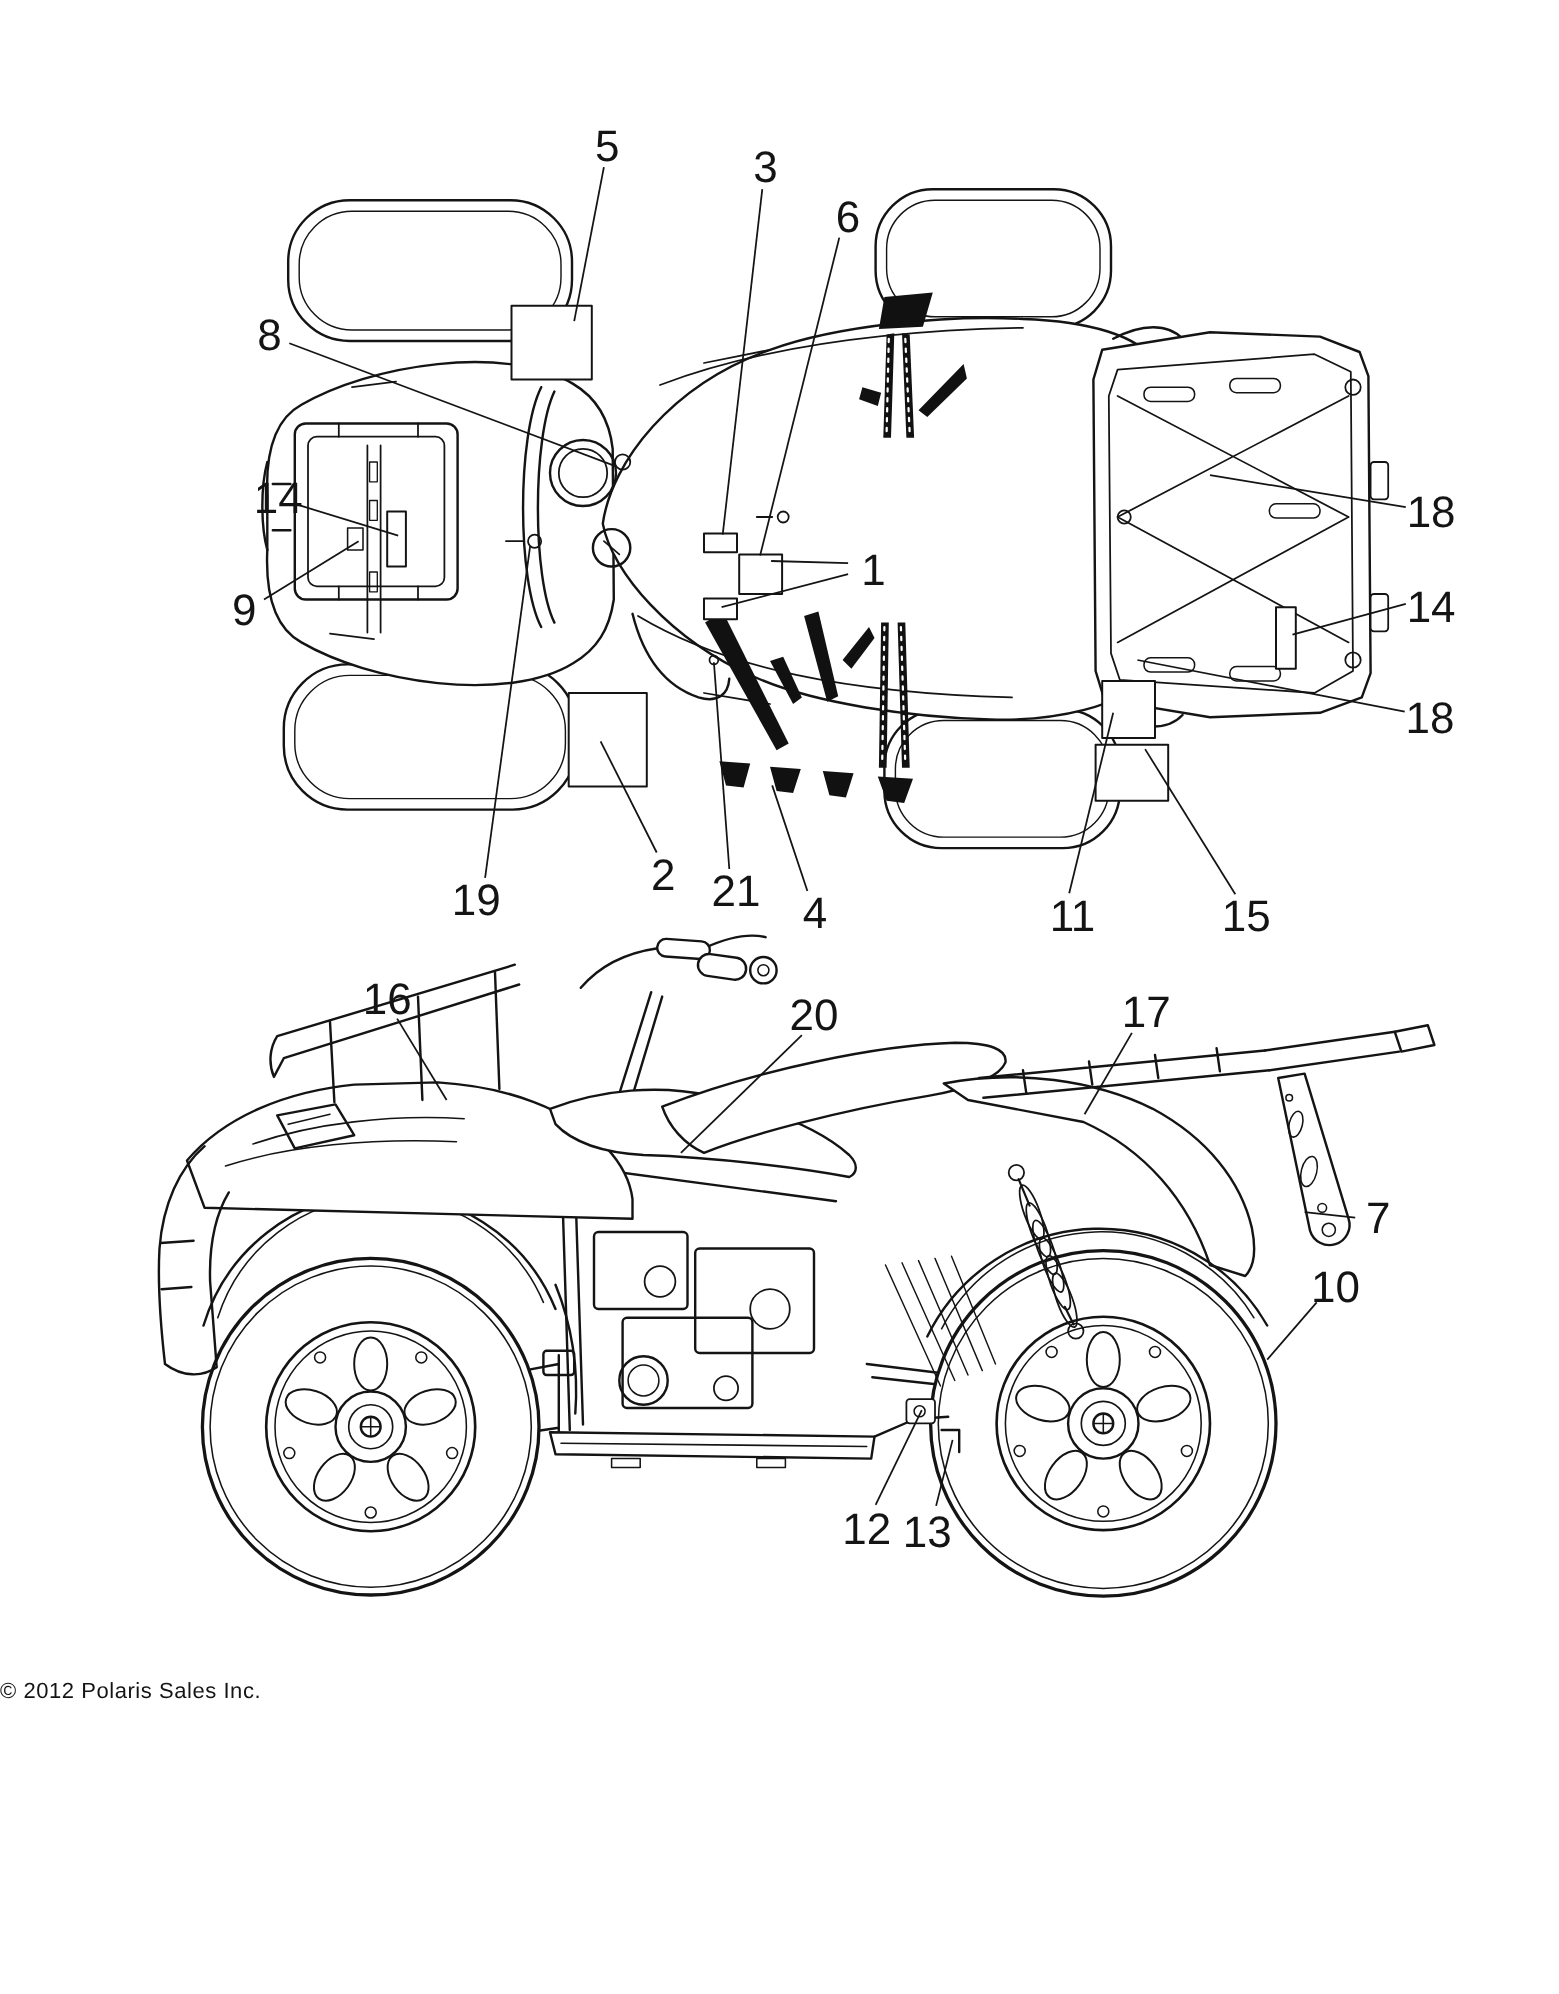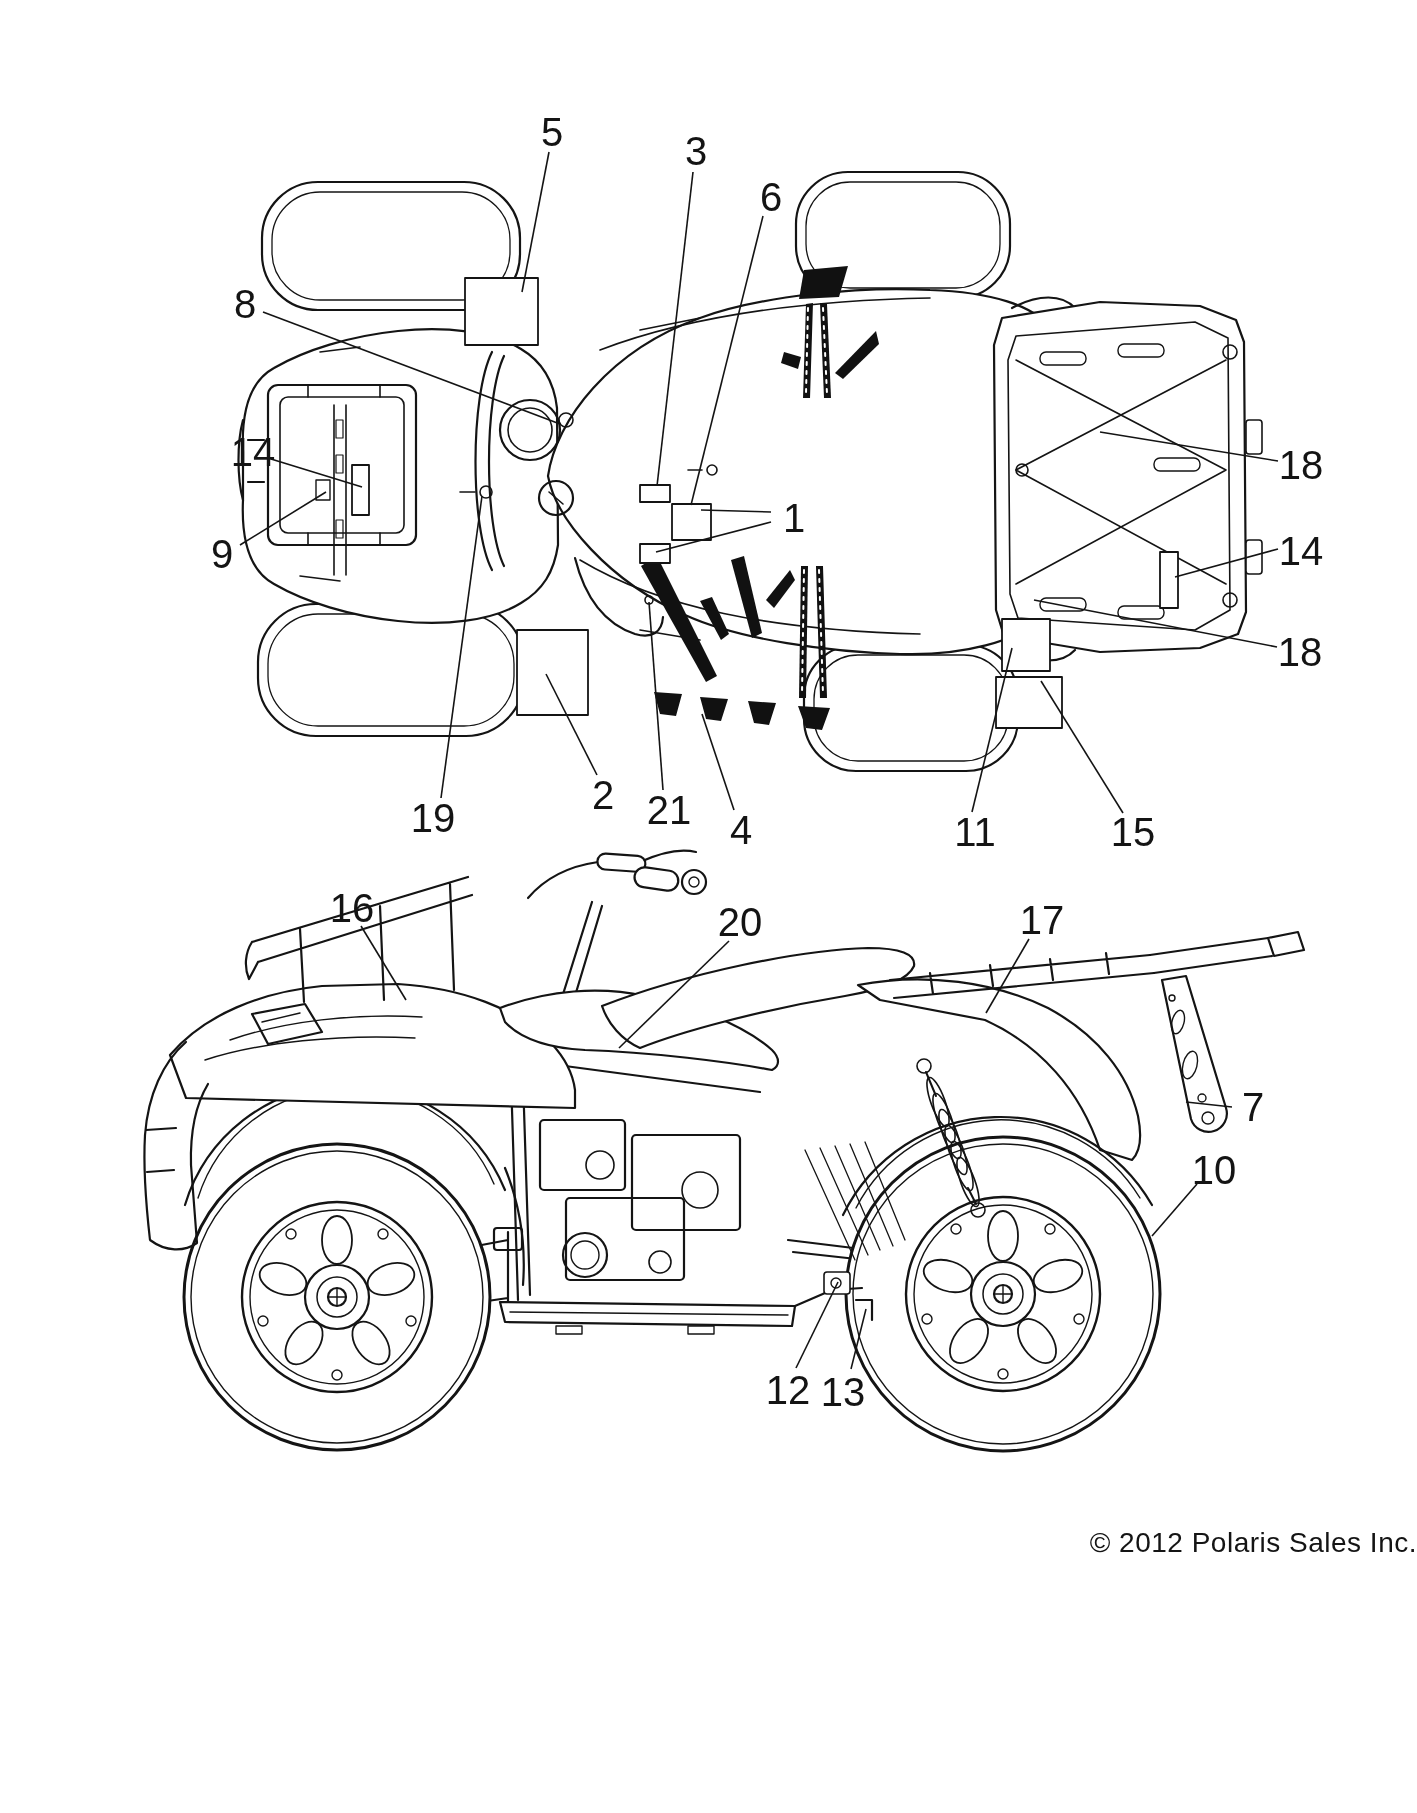--- a/index.html
+++ b/index.html
@@ -7,22 +7,22 @@
     position:relative;
     width:1417px;height:1813px;
     background:#ffffff;
     font-family:"Liberation Sans", sans-serif;
     overflow:hidden;
   }
   .diagram-svg{position:absolute;left:0;top:0;}
   .copyright{
     position:absolute;
     top:1527px;left:0;width:100%;
-    text-align:right;
-    font-size:28px;
+    text-align:left;
+    font-size:20px;
     color:#141414;
     letter-spacing:0.5px;
   }
 </style>
 </head>
 <body>
 
 <div class="page">
 
 <svg class="diagram-svg" width="1417" height="1813" viewBox="0 0 1417 1813" xmlns="http://www.w3.org/2000/svg">

